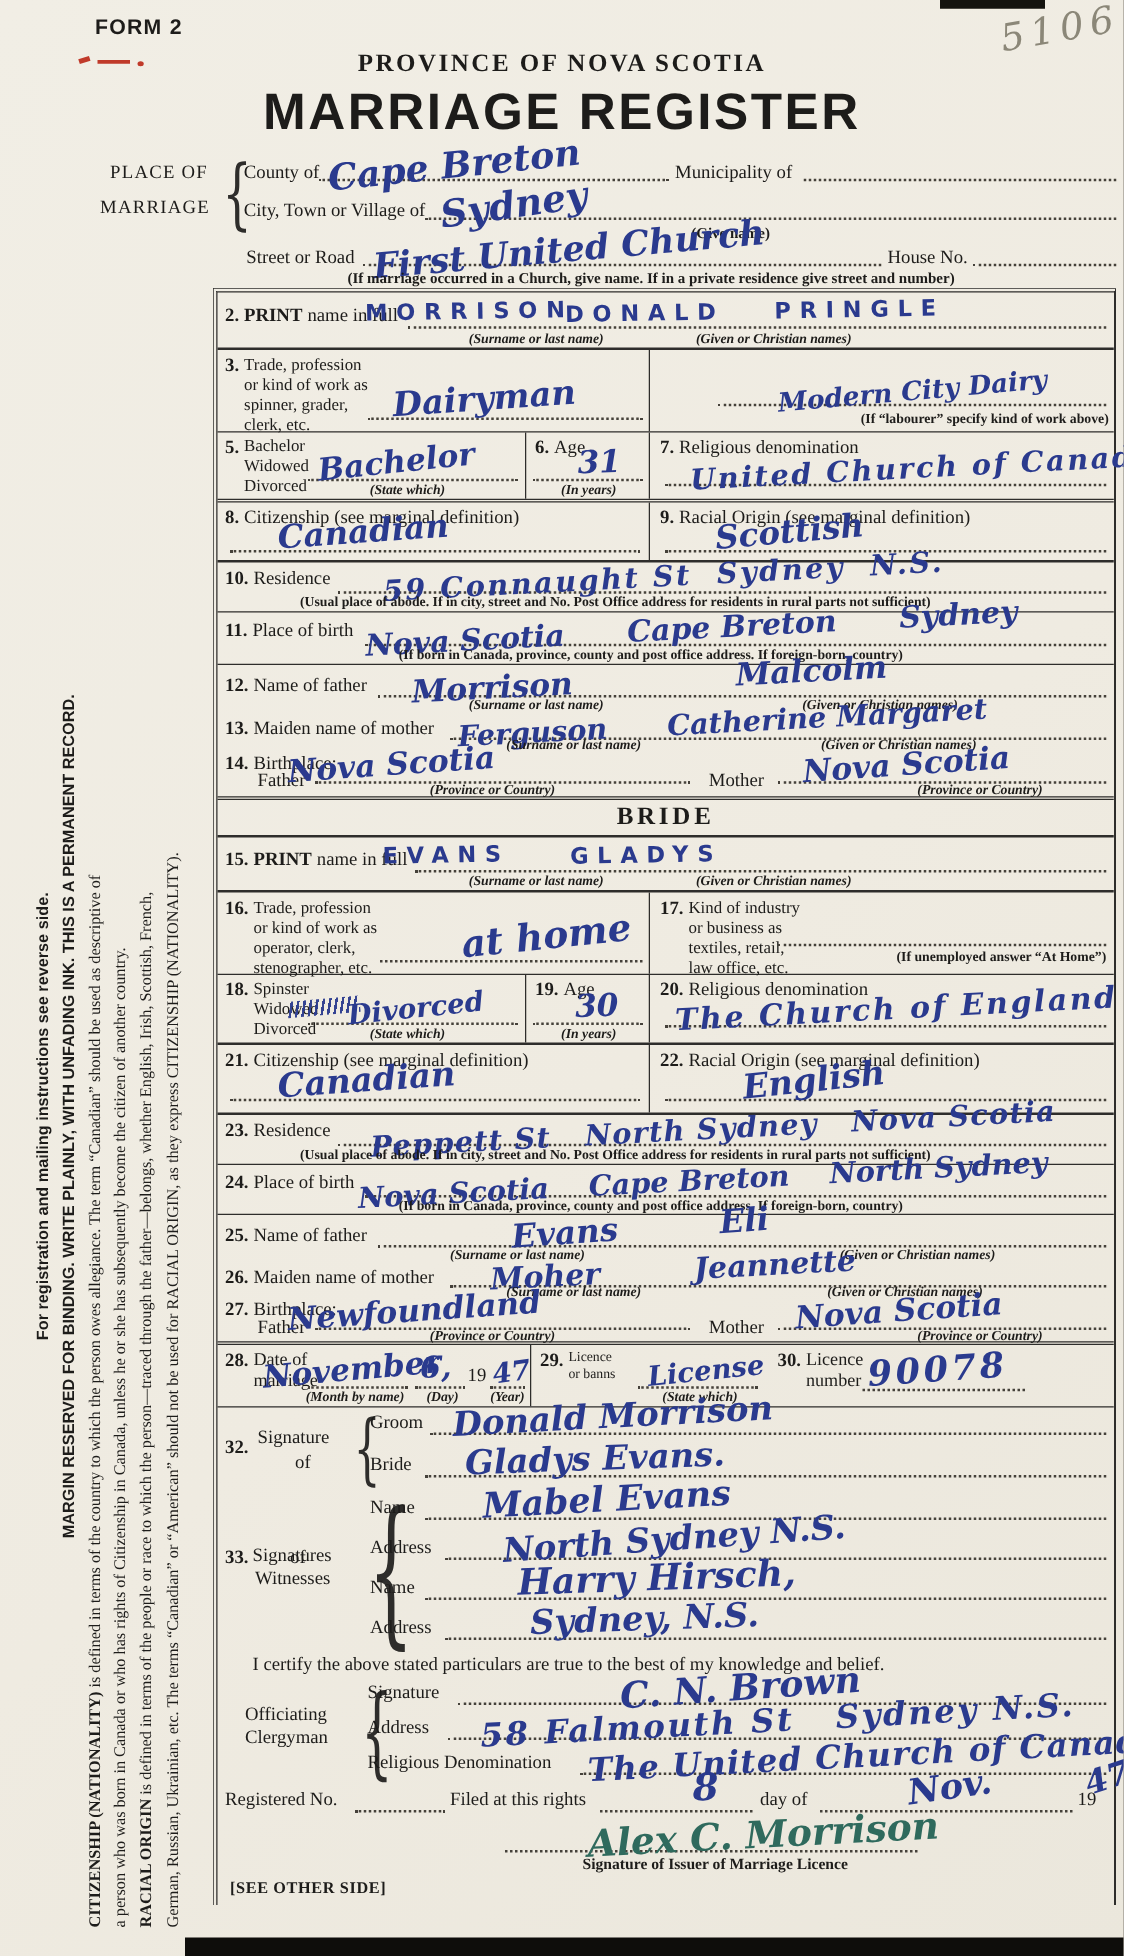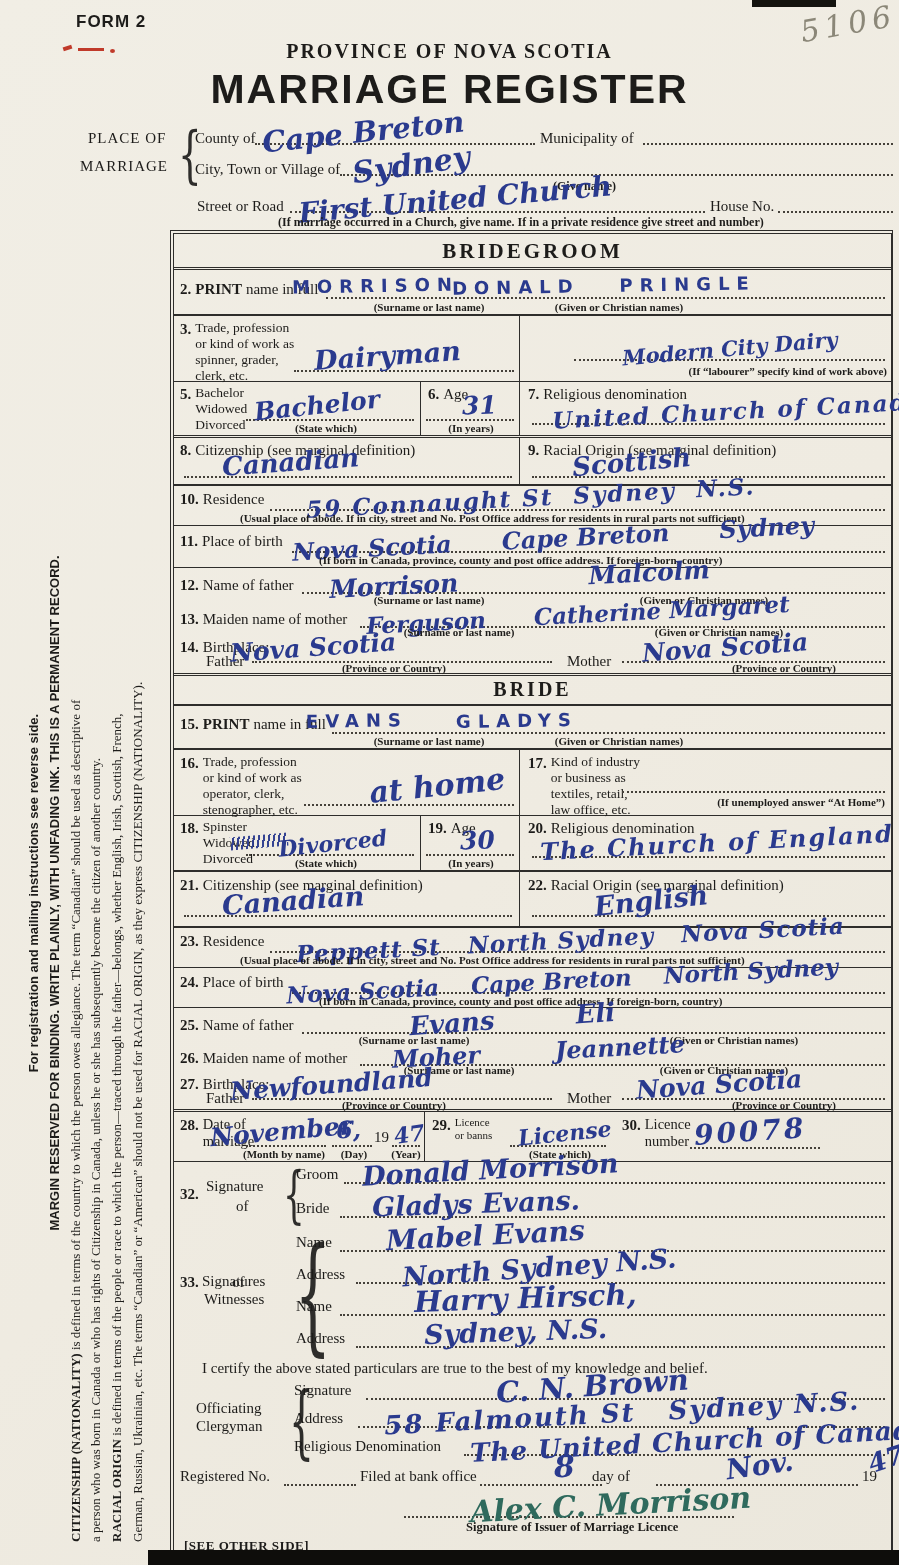--- a/index.html
+++ b/index.html
@@ -5,21 +5,21 @@
   * { box-sizing:border-box; margin:0; padding:0; }
   html,body { background:#6e6a62; }
   .page { position:relative; width:899px; height:1565px; overflow:hidden;
           background:linear-gradient(135deg,#f1eee5 0%,#efebe1 55%,#ebe7dc 100%);
           font-family:"Liberation Serif", serif; color:var(--print,#1d1c1a); }
   .abs { position:absolute; }
   .lbl { font-size:15px; white-space:nowrap;text-align:right; }
   .n   { font-weight:bold; font-size:15px; margin-right:4px; }
   .pre { white-space:pre-line; line-height:1.18; font-size:13.5px; display:inline-block; vertical-align:top; }
   .h   { position:absolute; font-size:11px; font-weight:bold; white-space:nowrap; }
-  .hc  { text-align:center; }
+  .hc  { text-align:center;font-style:italic; }
   .d   { position:absolute; height:0; border-bottom:2px dotted #45413a; }
   .hw  { position:absolute; font-family:"DejaVu Serif", serif; font-style:italic; font-weight:bold;
          color:var(--ink,#2a3a8e); font-size:23px; line-height:1; white-space:pre; transform:rotate(-2deg); }
   .hwcaps { position:absolute; font-family:"DejaVu Sans", sans-serif; font-weight:bold;
          color:var(--ink,#2a3a8e); font-size:18px; letter-spacing:7px; white-space:pre; transform:rotate(-1deg); }
   .teal { color:var(--teal,#2f6a5d); }
   .row { position:relative; border-bottom:1px solid #2e2d2b; }
   .row.nob   { border-bottom:none; }
   .row.dbl   { border-bottom:3px double #2e2d2b; }
   .row.thick { border-bottom:2px solid #2e2d2b; }
@@ -86,21 +86,20 @@
     <div class="mline sans m1"><b>For registration and mailing instructions see reverse side.</b><span></span></div>
     <div class="mline sans m2"><b>MARGIN RESERVED FOR BINDING.   WRITE PLAINLY, WITH UNFADING INK.   THIS IS A PERMANENT RECORD.</b><span></span></div>
     <div class="mline"><b>CITIZENSHIP (NATIONALITY)</b> <span>is defined in terms of the country to which the person owes allegiance.  The term “Canadian” should be used as descriptive of</span></div>
     <div class="mline"><b></b><span>a person who was born in Canada or who has rights of Citizenship in Canada, unless he or she has subsequently become the citizen of another country.</span></div>
     <div class="mline"><b>RACIAL ORIGIN</b> <span>is defined in terms of the people or race to which the person—traced through the father—belongs, whether English, Irish, Scottish, French,</span></div>
     <div class="mline"><b></b><span>German, Russian, Ukrainian, etc.  The terms “Canadian” or “American” should not be used for RACIAL ORIGIN, as they express CITIZENSHIP (NATIONALITY).</span></div>
   </div>
 
   <div class="formbox">
 
-    <div class="row dbl sechead" style="height:36px">BRIDEGROOM</div>
 
     <div class="row thick" style="height:46px">
       <span class="abs" style="left:6px;top:10px"><span class="n">2.</span><b class="lbl">PRINT</b>&nbsp;<span class="lbl">name in full</span></span>
       <span class="d" style="left:152px;right:6px;top:27px"></span>
       <span class="hwcaps" style="left:118px;top:5px">MORRISON</span>
       <span class="hwcaps" style="left:278px;top:5px">DONALD   PRINGLE</span>
       <span class="h hc" style="left:170px;width:170px;bottom:1px">(Surname or last name)</span>
       <span class="h hc" style="left:340px;width:210px;bottom:1px">(Given or Christian names)</span>
     </div>
 
@@ -355,24 +354,24 @@
       <span class="d" style="left:184px;right:6px;top:46px"></span>
       <span class="hw" style="left:210px;top:20px;font-size:26px;letter-spacing:2px;transform:rotate(-3deg)">58 Falmouth St   Sydney N.S.</span>
       <span class="abs lbl" style="left:120px;top:58px">Religious Denomination</span>
       <span class="d" style="left:290px;right:6px;top:74px"></span>
       <span class="hw" style="left:296px;top:48px;font-size:26px;letter-spacing:1px;transform:rotate(-3deg)">The United Church of Canada</span>
     </div>
 
     <div class="row nob" style="height:30px">
       <span class="abs lbl" style="left:6px;top:8px">Registered No.</span>
       <span class="d" style="left:110px;width:72px;top:24px"></span>
-      <span class="abs lbl" style="left:186px;top:8px">Filed at bank office</span>
+      <span class="abs lbl" style="left:186px;top:8px">Filed at this rights</span>
       <span class="d" style="left:306px;width:122px;top:24px"></span>
       <span class="hw" style="left:380px;top:-8px;font-size:30px">8</span>
-      <span class="abs lbl" style="left:418px;top:8px">day of</span>
+      <span class="abs lbl" style="left:434px;top:8px">day of</span>
       <span class="d" style="left:482px;width:202px;top:24px"></span>
       <span class="hw" style="left:552px;top:-8px;font-size:28px;transform:rotate(-8deg)">Nov.</span>
       <span class="abs lbl" style="left:688px;top:8px">19</span>
       <span class="hw" style="left:694px;top:-14px;font-size:26px;transform:rotate(-18deg)">47</span>
     </div>
 
     <div class="row nob" style="height:44px">
       <span class="d" style="left:230px;width:330px;top:26px"></span>
       <span class="hw teal" style="left:296px;top:0;font-size:30px;transform:rotate(-3deg)">Alex C. Morrison</span>
       <span class="h" style="left:292px;top:30px;font-size:12.5px">Signature of Issuer of Marriage Licence</span>

